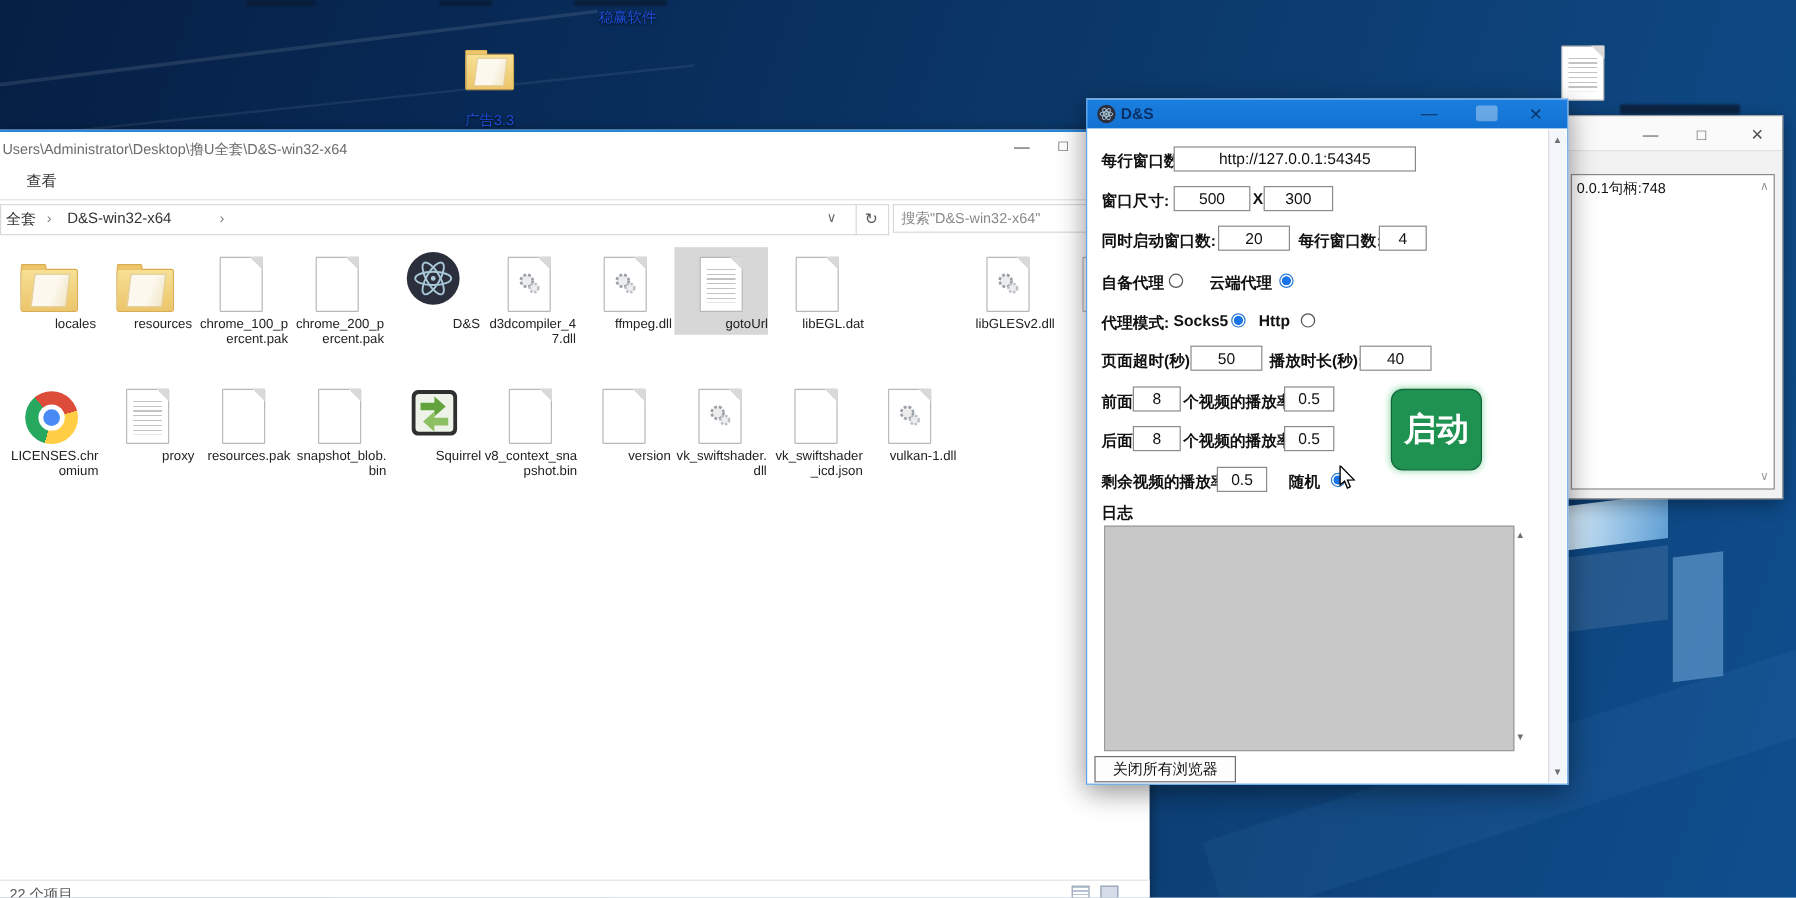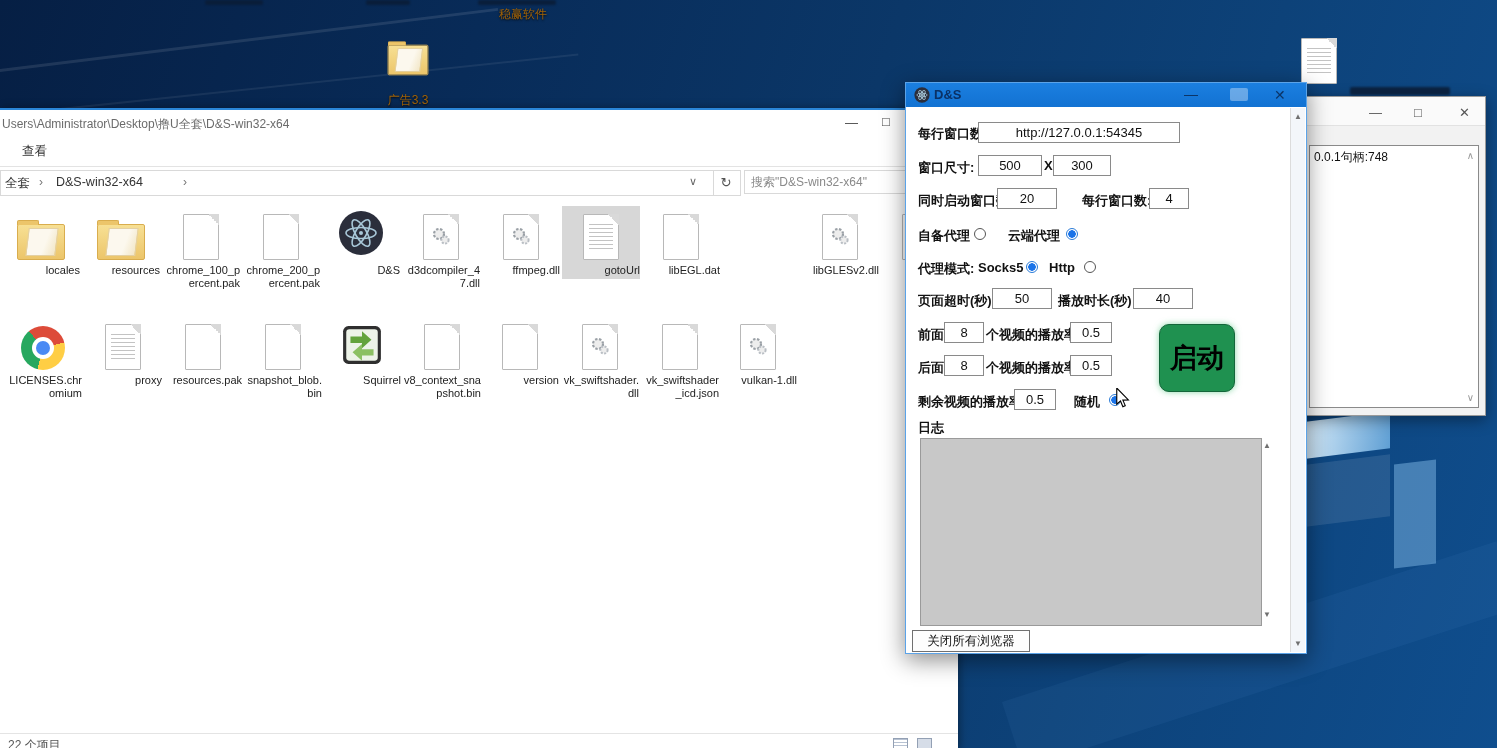--- a/index.html
+++ b/index.html
@@ -5,21 +5,21 @@
   html,body{margin:0;padding:0}
   body{
     width:1497px;height:748px;overflow:hidden;position:relative;
     font-family:"Liberation Sans","DejaVu Sans",sans-serif;
     background:linear-gradient(108deg,#061f44 0%,#082b58 28%,#0b3768 52%,#0d4279 74%,#0f4e8e 100%);
   }
   .abs{position:absolute}
   
   .beam{position:absolute;pointer-events:none}
   .smudge{position:absolute;background:#0a1c36;opacity:.85;filter:blur(1px);border-radius:2px}
-  .dlabel{position:absolute;color:#a16207;font-size:12px;text-shadow:0 1px 2px rgba(0,0,0,.9);text-align:center}
+  .dlabel{position:absolute;color:#1d4ed8;font-size:12px;text-shadow:0 1px 2px rgba(0,0,0,.9);text-align:center}
   
   .winctl{font-size:13px;color:#444;line-height:1}
   
   .explorer{left:0;top:108px;width:958px;height:640px;background:#fff;border-top:2px solid #2a86d8;z-index:2;box-shadow:2px 0 8px rgba(0,0,0,.35)}
   .exp-title{position:absolute;left:2px;top:6px;font-size:12px;color:#6b6b6b;white-space:nowrap}
   .menu-row{position:absolute;left:0;top:26px;width:100%;height:30px;border-bottom:1px solid #e3e3e3}
   .menu-item{position:absolute;left:22px;top:7px;font-size:12.5px;color:#333}
   .addr-row{position:absolute;left:0;top:56px;width:100%;height:32px}
   .addr-box{position:absolute;left:0;top:4px;width:712px;height:24px;background:#fff;border:1px solid #d9d9d9}
   .crumb{position:absolute;top:4px;font-size:12.5px;color:#333;white-space:nowrap}
@@ -50,21 +50,21 @@
   .dlg{left:905px;top:82px;width:400px;height:570px;background:#fff;z-index:5;border:1px solid #5ba3e8;box-shadow:0 6px 22px rgba(0,0,0,.45)}
   .dlg-title{position:absolute;left:0;top:0;width:100%;height:24px;background:linear-gradient(#1b7fe0,#1272d2)}
   .dlg-title-text{position:absolute;left:28px;top:4px;font-size:13px;font-weight:700;color:#0a3166}
   .dlg-min{position:absolute;left:278px;top:3px;font-size:14px;color:#0b3568}
   .dlg-max{position:absolute;left:324px;top:5px;width:18px;height:13px;background:rgba(255,255,255,.35);border-radius:2px}
   .dlg-close{position:absolute;left:368px;top:4px;font-size:14px;color:#0b3568}
   .lab{position:absolute;font-size:13px;font-weight:700;color:#111;white-space:nowrap}
   .fld{position:absolute;height:19px;border:1px solid #8a8a8a;background:#fff;font-size:13px;text-align:center;box-sizing:content-box;padding:0;outline:none;font-family:inherit;color:#111}
   .rd{position:absolute;width:12px;height:12px;border:1.6px solid #555;border-radius:50%;background:#fff;box-sizing:border-box}
   .rd.sel{border-color:#2b7cd8;background:radial-gradient(circle,#1a73e8 0 3.5px,#fff 4px)}
-  .startbtn{position:absolute;left:253px;top:241px;width:74px;height:66px;background:#1f9150;border:1px solid #14663a;border-radius:10px;color:#000000;font-size:27px;font-weight:700;display:flex;align-items:center;justify-content:center;box-shadow:0 0 6px rgba(60,190,110,.6)}
+  .startbtn{position:absolute;left:253px;top:241px;width:74px;height:66px;background:#1f9150;border:1px solid #14663a;border-radius:10px;color:#ffffff;font-size:27px;font-weight:700;display:flex;align-items:center;justify-content:center;box-shadow:0 0 6px rgba(60,190,110,.6)}
   .logarea{position:absolute;left:14px;top:355px;width:340px;height:186px;background:#c8c8c8;border:1px solid #9a9a9a}
   .scroll-ar{position:absolute;font-size:8px;color:#707070}
   .dlg-scroll{position:absolute;right:1px;top:25px;width:14px;height:544px;background:#f3f6fa;border-left:1px solid #dcdcdc}
   .closeall{position:absolute;left:6px;top:547px;width:116px;height:20px;background:#fdfdfd;border:1px solid #707070;font-size:12.5px;color:#111;display:flex;align-items:center;justify-content:center}
   
   .sidewin{left:1296px;top:96px;width:188px;height:318px;background:#f2f2f2;z-index:3;border:1px solid #9a9a9a;box-shadow:0 4px 14px rgba(0,0,0,.4)}
   .sw-ctl{position:absolute;top:8px;font-size:13px;color:#555}
   .sw-area{position:absolute;left:12px;top:48px;width:168px;height:261px;background:#fff;border:1px solid #8a8a8a}
   .sw-text{position:absolute;left:4px;top:3px;font-size:12px;color:#111;white-space:nowrap}
   .sw-chev{position:absolute;right:4px;font-size:10px;color:#999}
@@ -329,21 +329,21 @@
 
   <div class="lab" style="left:12px;top:42px">每行窗口数:</div>
   <input class="fld" style="left: 72px; top: 39px; width: 200px; text-align: center;" value="http://127.0.0.1:54345">
 
   <div class="lab" style="left:12px;top:76px">窗口尺寸:</div>
   <input class="fld" style="left: 72px; top: 72px; width: 62px;" value="500">
   <div class="lab" style="left:138px;top:75px">X</div>
   <input class="fld" style="left: 147px; top: 72px; width: 56px;" value="300">
 
   <div class="lab" style="left:12px;top:109px">同时启动窗口数:</div>
-  <input class="fld" style="left: 91px; top: 105px; width: 58px;" value="20">
+  <input class="fld" style="left: 109px; top: 105px; width: 58px;" value="20">
   <div class="lab" style="left:176px;top:109px">每行窗口数:</div>
   <input class="fld" style="left: 243px; top: 105px; width: 38px;" value="4">
 
   <div class="lab" style="left:12px;top:144px">自备代理</div>
   <span class="rd" style="left:68px;top:145px"></span>
   <div class="lab" style="left:102px;top:144px">云端代理</div>
   <span class="rd sel" style="left:160px;top:145px"></span>
 
   <div class="lab" style="left:12px;top:177px">代理模式:</div>
   <div class="lab" style="left:72px;top:177px">Socks5</div>

